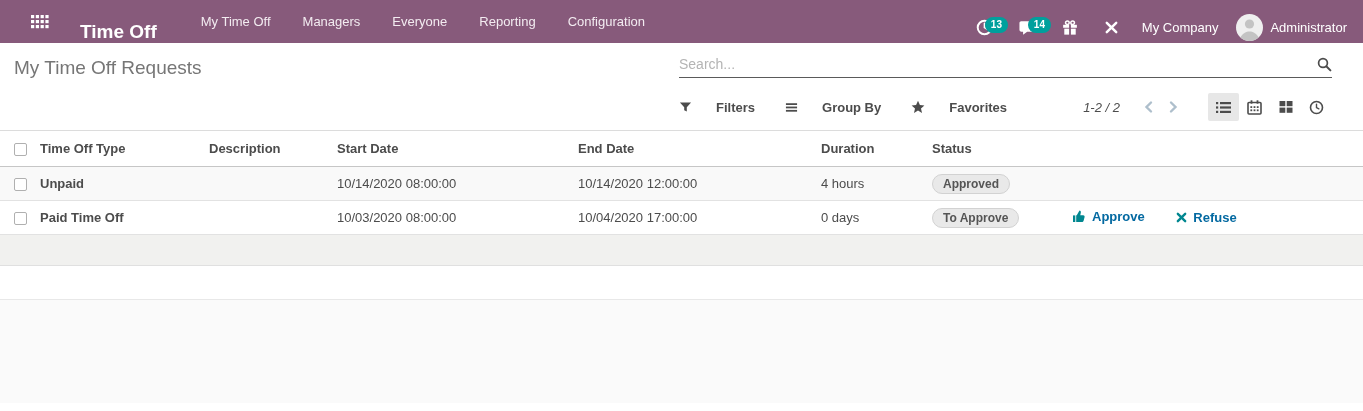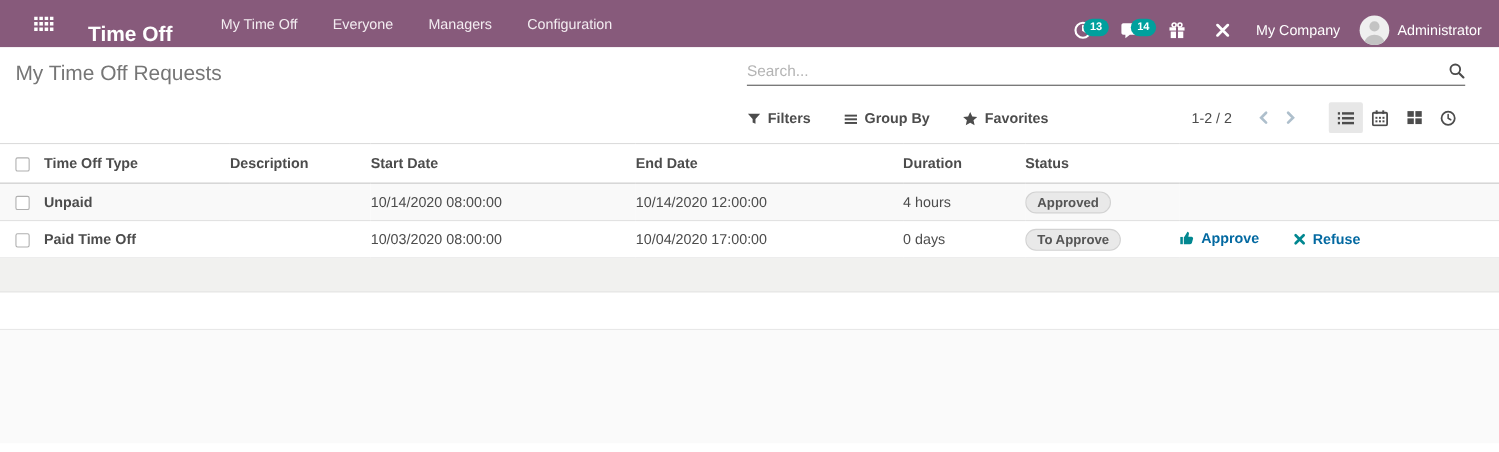--- a/index.html
+++ b/index.html
@@ -37,24 +37,24 @@
     border-radius:3px; cursor:pointer; font-family:inherit; }
   .dl-btn { margin-left:20px; cursor:pointer; display:flex; }
   .cp-right { position:absolute; left:679px; right:31px; top:8px; }
   .searchbox { position:relative; border-bottom:1px solid #5a5a5a; height:27px;
     display:flex; align-items:center; }
   .searchbox input { border:none; outline:none; flex:1; font-size:14px;
     font-family:inherit; color:#4c4c4c; background:transparent; }
   .searchbox input::placeholder { color:#b4b4b4; }
   .search-mag { cursor:pointer; display:flex; }
   .cp-row2 { display:flex; align-items:center; margin-top:15px; }
-  .filter-btn { display:flex; align-items:flex-end; gap:6px; font-size:13px;
+  .filter-btn { display:flex; align-items:center; gap:24px; font-size:13px;
     font-weight:bold; color:#4c4c4c; margin-right:30px; cursor:pointer; }
   .pager-group { margin-left:auto; display:flex; align-items:center; }
-  .pager-text { font-size:13px; color:#4c4c4c; margin-right:16px; }
+  .pager-text { font-size:13px; color:#4c4c4c; margin-right:16px;font-style:italic; }
   .chev { cursor:pointer; padding:2px 7px; display:flex; }
   .view-switcher { display:flex; align-items:center; margin-left:22px; }
   .vs-btn { width:31px; height:28px; display:flex; align-items:center;
     justify-content:center; cursor:pointer; border-radius:2px; }
   .vs-btn.active { background:#e7e7e7; }
 
   
   table { width:100%; border-collapse:collapse; table-layout:fixed; }
   thead tr { border-top:1px solid #dcdcdc; border-bottom:1px solid #c6c6c6; height:36px; }
   th { text-align:left; font-size:13px; font-weight:bold; color:#4c4c4c;
@@ -95,22 +95,23 @@
         <rect x="0" y="10" width="3.2" height="3.2"></rect>
           <rect x="4.8" y="10" width="3.2" height="3.2"></rect>
           <rect x="9.6" y="10" width="3.2" height="3.2"></rect>
           <rect x="14.4" y="10" width="3.2" height="3.2"></rect>
       </g>
     </svg>
   </div>
   <div class="brand">Time Off</div>
   <nav class="main-menu">
     <a>My Time Off</a>
+    <a>Managers</a>
     <a>Everyone</a>
-    <a>Managers</a>
+    <a>Reporting</a>
     <a>Configuration</a>
   </nav>
   <div class="nav-right">
     <div class="nav-icon-btn">
       <svg width="17" height="17" viewBox="0 0 14 14">
         <circle cx="7" cy="7" r="5.6" fill="none" stroke="#fff" stroke-width="1.6"></circle>
         <path d="M7 3.6 V7 l2.4 1.4" fill="none" stroke="#fff" stroke-width="1.4" stroke-linecap="round"></path>
       </svg>
       <span class="nav-badge">13</span>
     </div>

